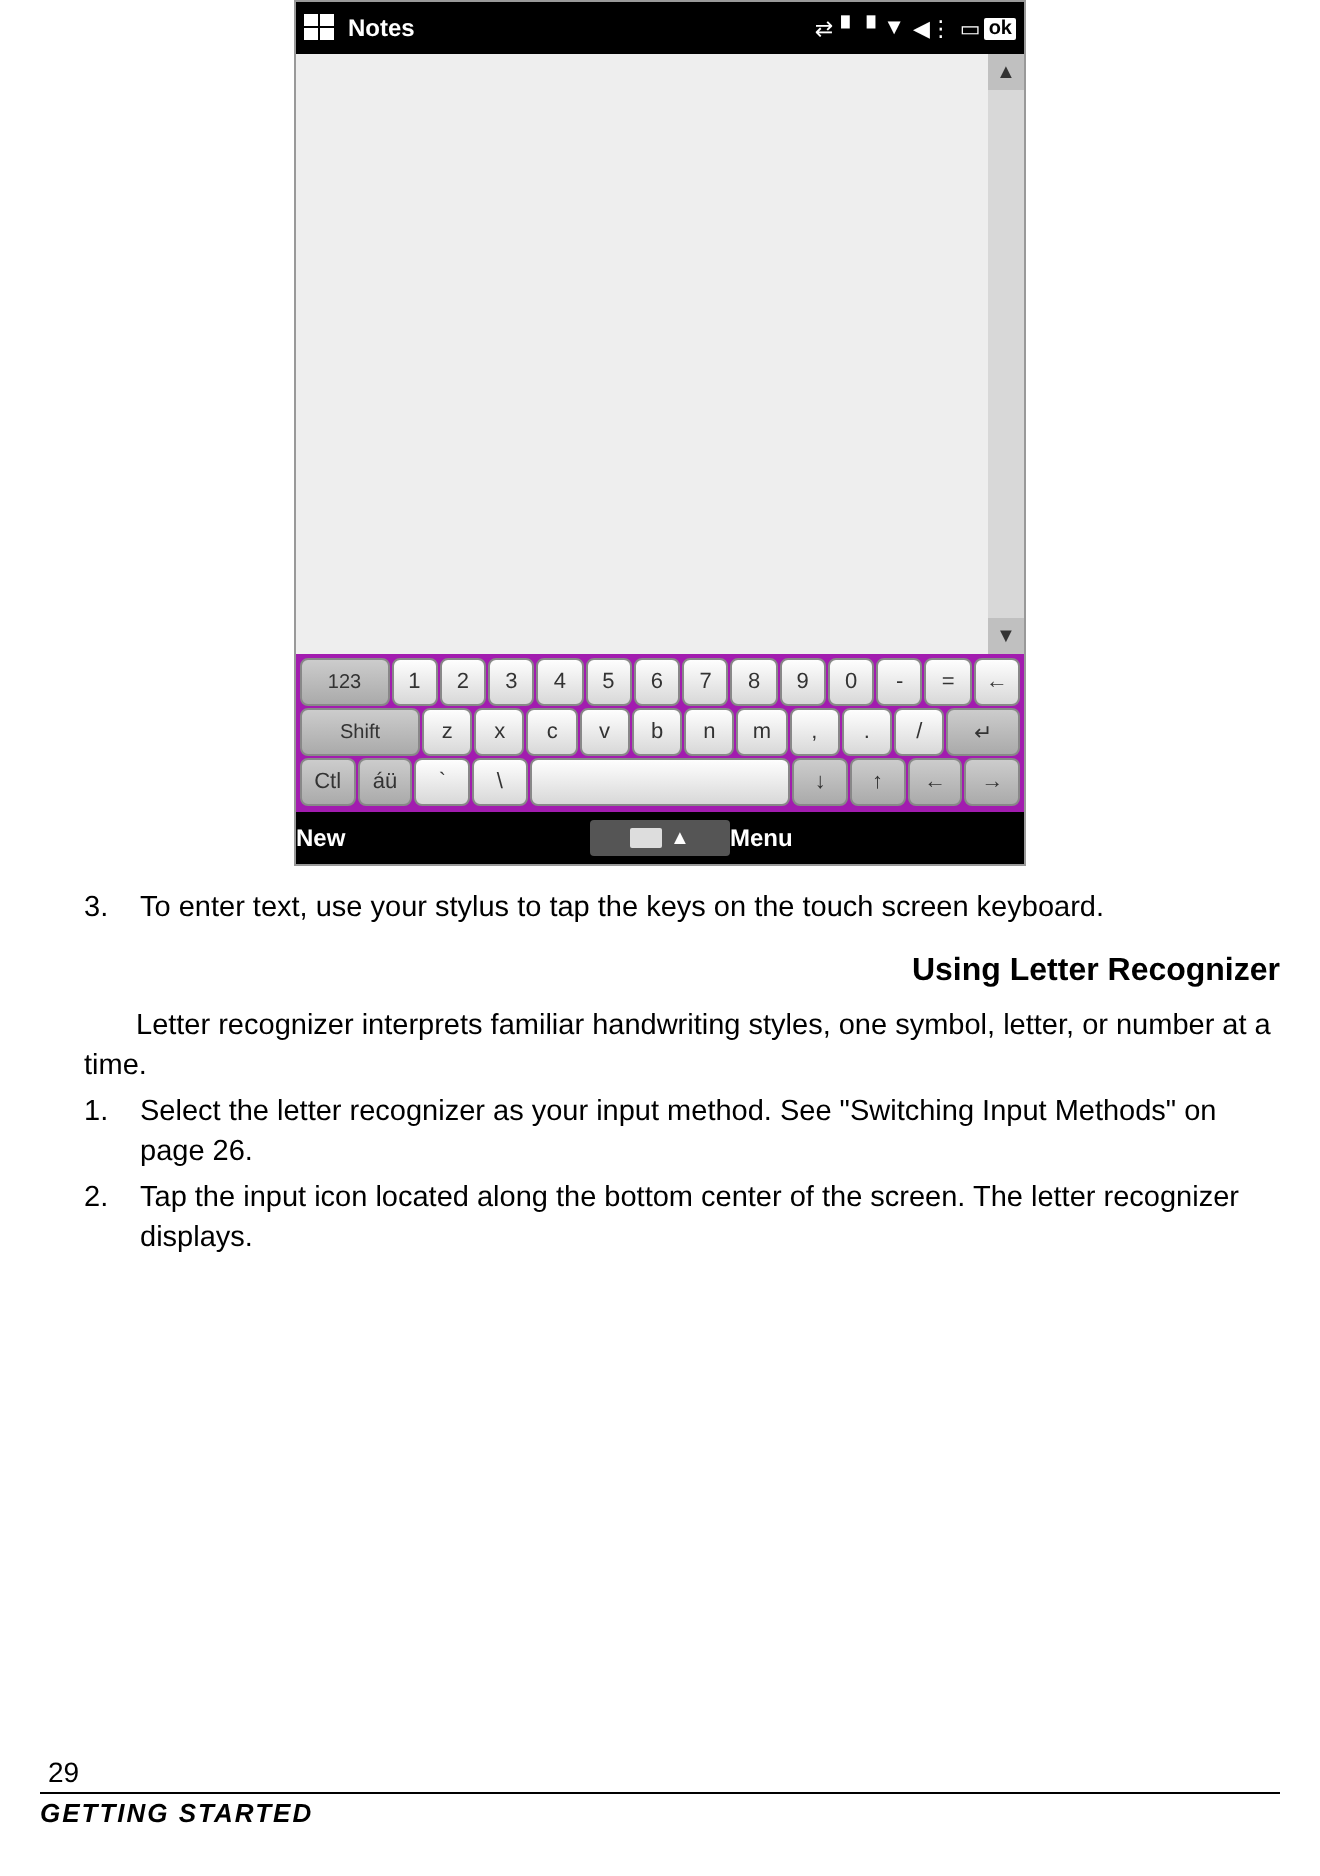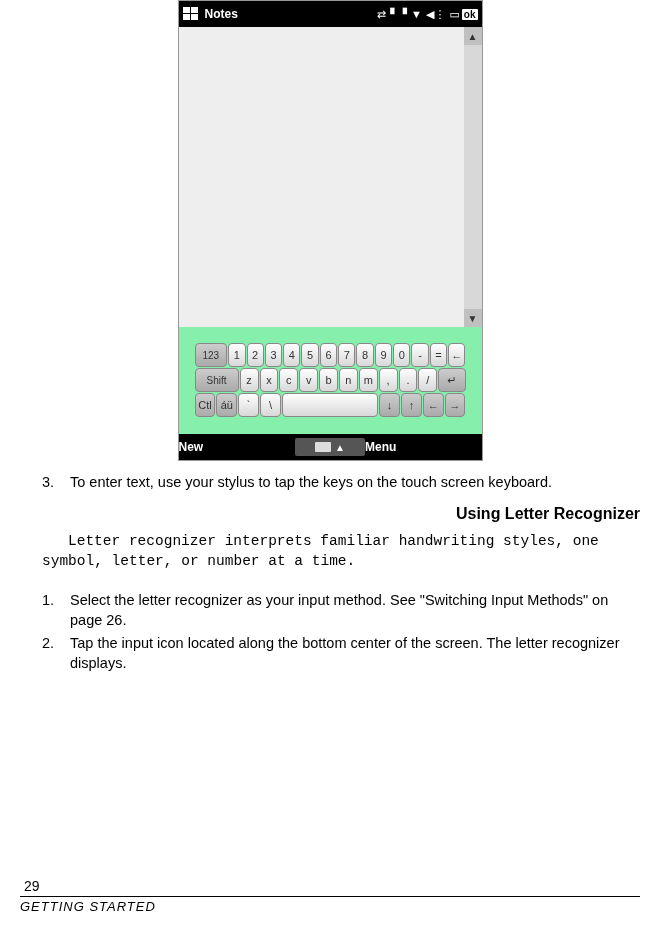--- a/index.html
+++ b/index.html
@@ -10,21 +10,21 @@
       background: #fff;
       position: relative;
       padding: 0;
     }
     .page {
       padding: 0 20px;
     }
     .device-screenshot {
       display: block;
       margin: 0 auto;
-      width: 305px;
+      width: 366px;
       background: #e8e8e8;
       border: 1px solid #999;
     }
     .status-bar {
       background: #000;
       color: #fff;
       display: flex;
       align-items: center;
       padding: 2px 4px;
       height: 26px;
@@ -52,22 +52,22 @@
       background: #d8d8d8;
     }
     .scroll-up, .scroll-down {
       width: 18px; height: 18px; background: #c0c0c0; color:#333;
       display:flex; align-items:center; justify-content:center;
       font-size: 10px;
     }
     .scroll-up { position:absolute; top:0; }
     .scroll-down { position:absolute; bottom:0; }
     .keyboard {
-      background: #86efac;
-      padding: 16px;
+      background: #a21caf;
+      padding: 2px;
     }
     .kb-row { display: flex; gap: 1px; margin-bottom: 1px; }
     .key {
       background: linear-gradient(#fefefe,#d8d8d8);
       border: 1px solid #888;
       border-radius: 4px;
       height: 24px;
       display:flex; align-items:center; justify-content:center;
       font-size: 11px;
       color:#333;
@@ -111,23 +111,22 @@
     }
     .content .list-num .n { width: 28px; flex-shrink:0; }
     .content .list-num .t { flex:1; }
     .content h3 {
       font-size: 16px;
       font-weight: bold;
       margin: 10px 0 8px 22px;
       text-align: right;
     }
     .content .para {
-      margin: 0 0 20px 22px;
+      margin: 0 0 4px 22px;
       text-indent: 26px;
-      font-family: Liberation Mono, monospace;
     }
     .footer {
       position: absolute;
       left: 20px;
       bottom: 24px;
       width: 620px;
     }
     .footer .pn {
       font-size: 14px;
       margin-left: 4px;
@@ -137,20 +136,21 @@
       border-top: 1px solid #000;
       height:1px;
       margin-bottom:2px;
     }
     .footer .chapter {
       font-size: 13px;
       letter-spacing: 1px;
       font-style: italic;
       font-family: "Arial Black", Arial, sans-serif;
       text-transform: uppercase;
+      font-weight: bold;
     }
   </style>
 </head>
 <body>
 
 <div class="page">
   <div class="device-screenshot">
     <div class="status-bar">
       <span class="win-icon">
         <svg viewBox="0 0 16 14">

